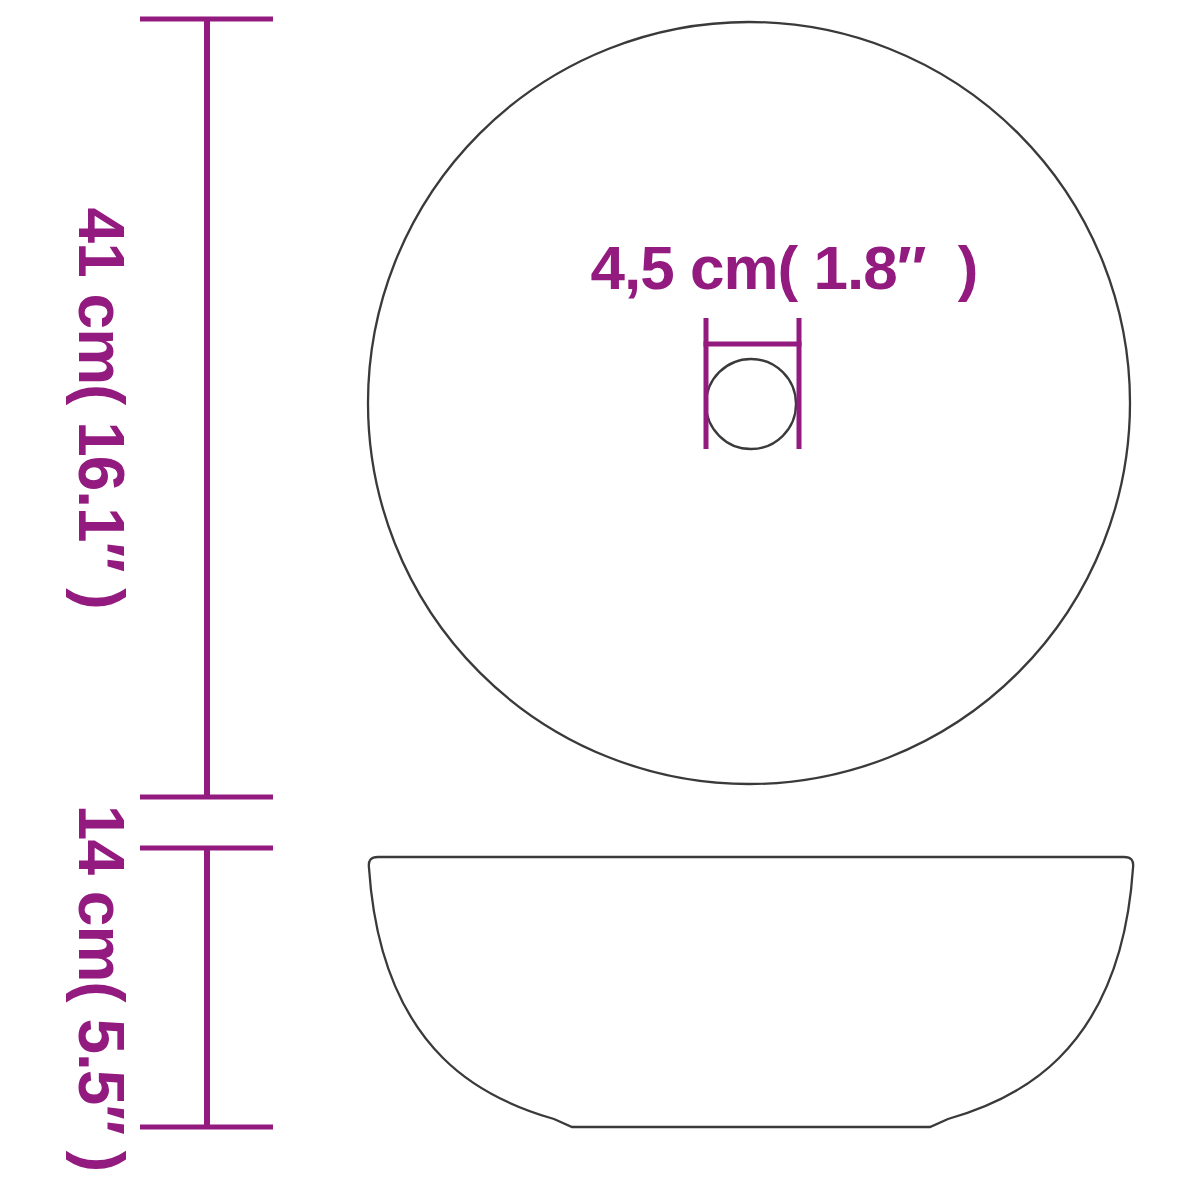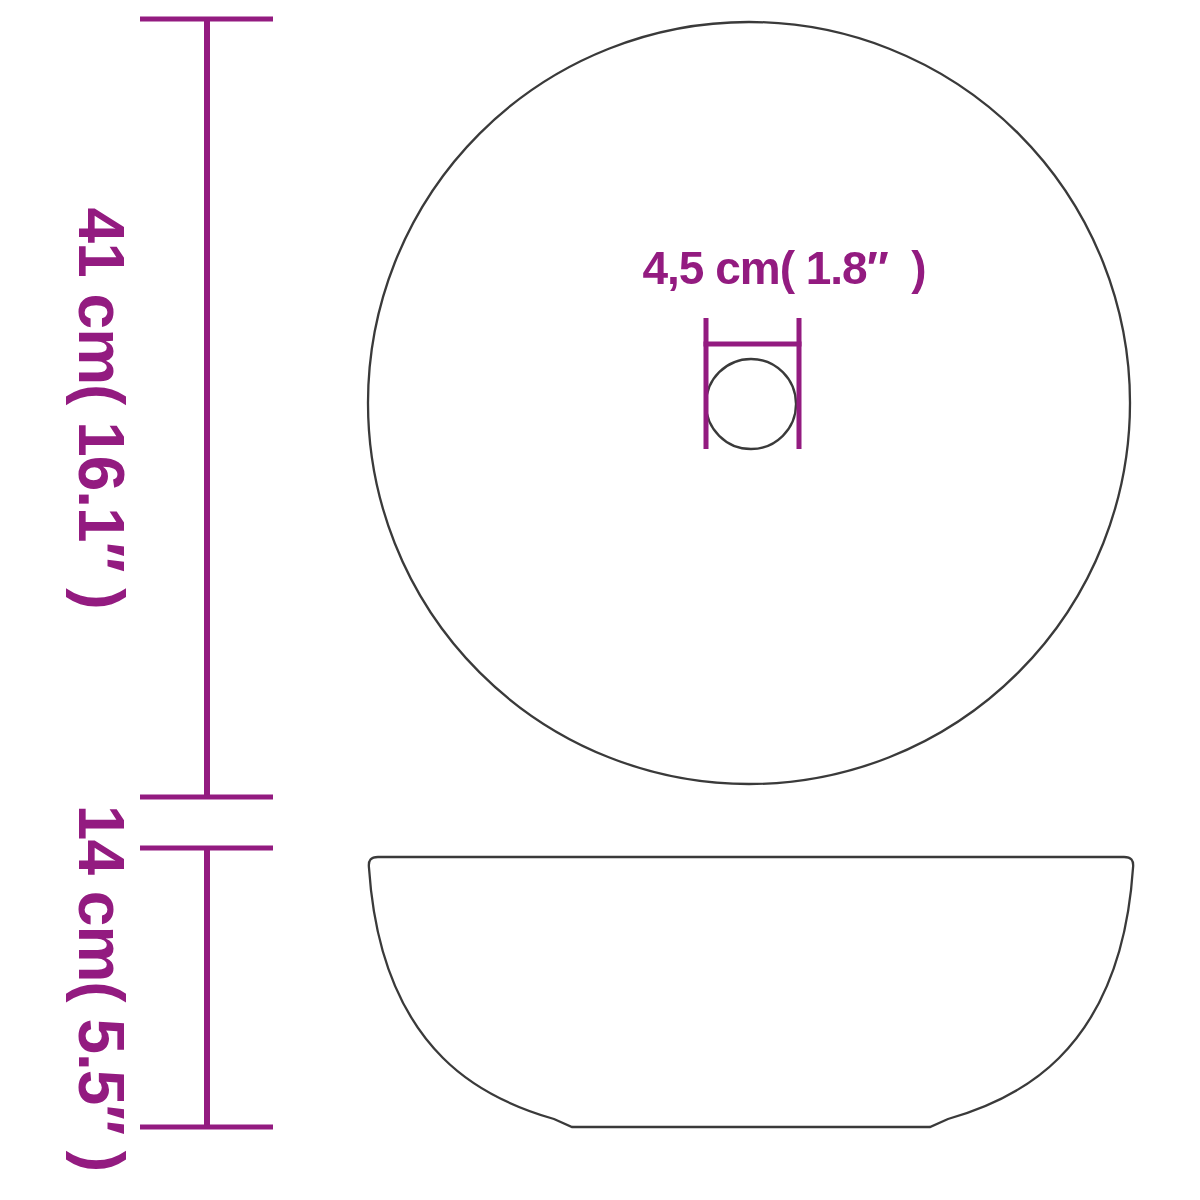--- a/index.html
+++ b/index.html
@@ -41,21 +41,21 @@
     font-size: 64px;
     font-weight: 700;
     line-height: 1;
     letter-spacing: -1px;
     white-space: pre;
   }
   .dim-label-horizontal {
     position: absolute;
     transform: translate(-50%, -50%);
     color: var(--accent);
-    font-size: 46px;
+    font-size: 62px;
     font-weight: 700;
     line-height: 1;
     letter-spacing: -1px;
     white-space: pre;
   }
 </style>
 </head>
 <body>
 
 <div class="canvas">

